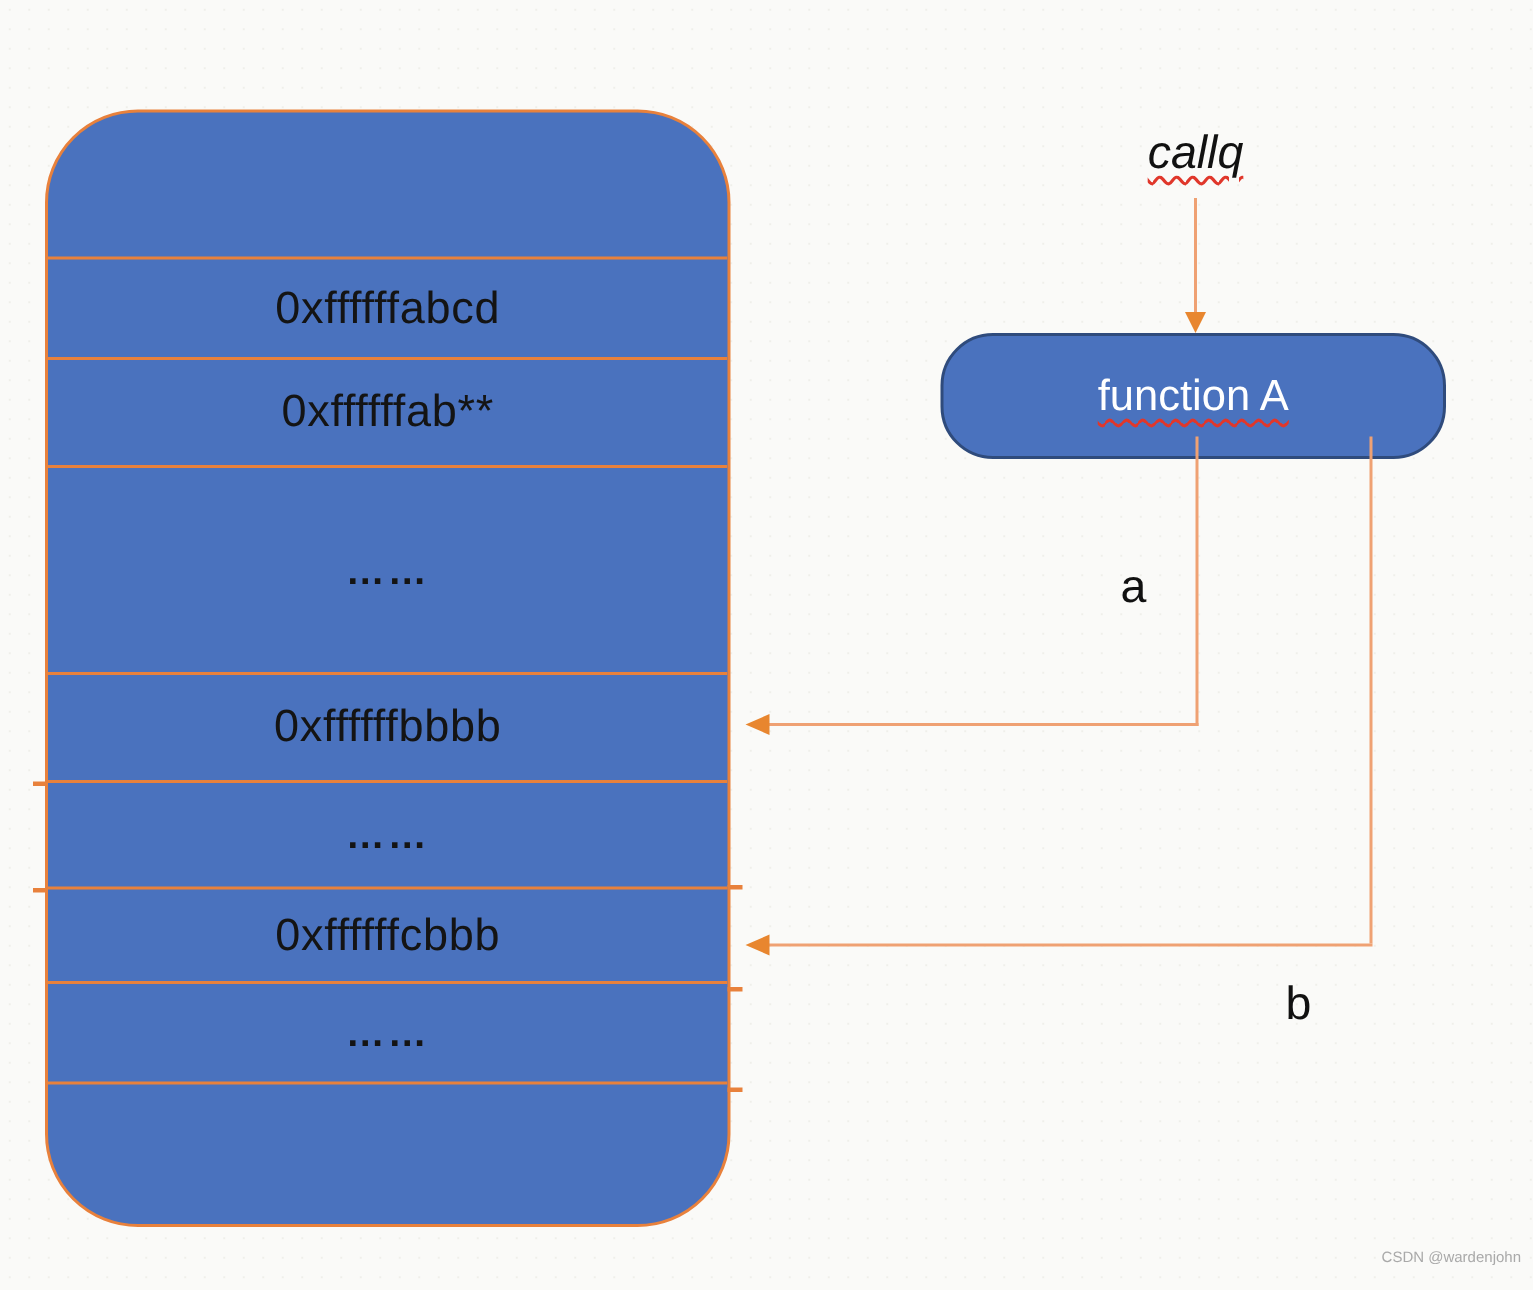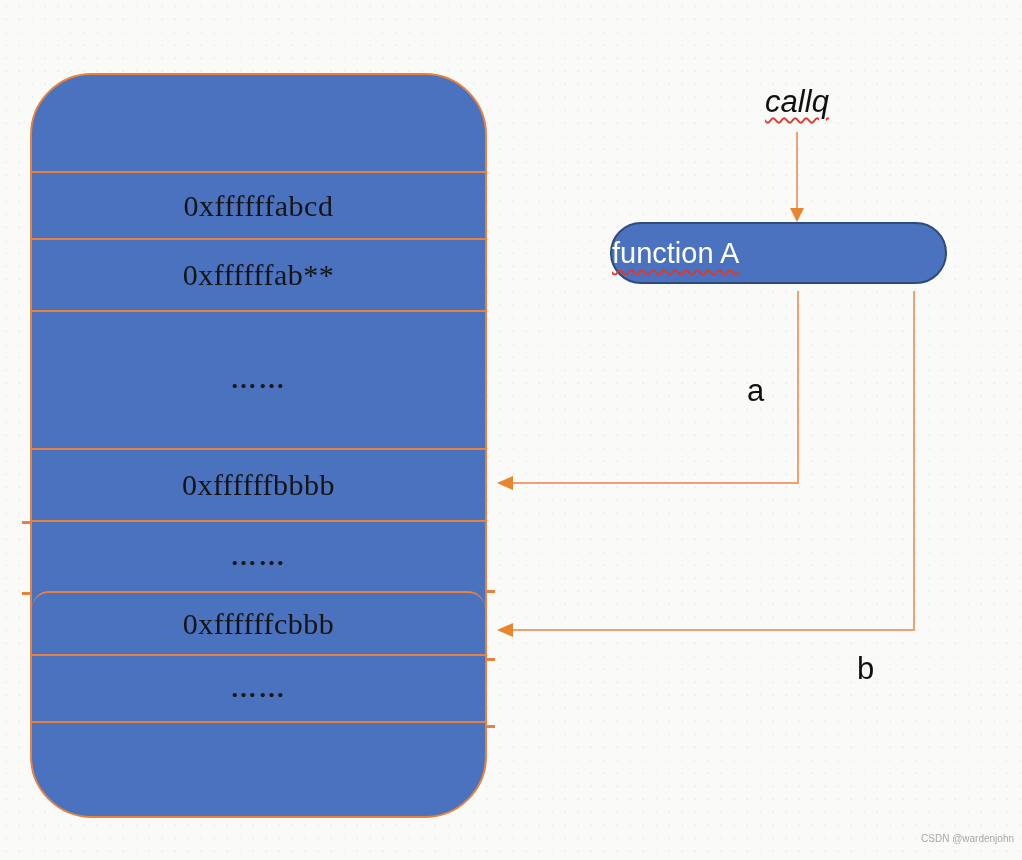--- a/index.html
+++ b/index.html
@@ -27,28 +27,28 @@
     border-radius:62px;
     display:flex;flex-direction:column;
     overflow:hidden;
   }
   .row{
     box-sizing:border-box;
     display:flex;align-items:center;justify-content:center;
     font-size:30px;color:#141414;
     letter-spacing:0.5px;
   }
-  .row + .row{border-top:2.5px solid var(--orange,#e8813c);font-family:Liberation Serif, serif;}
+  .row + .row{border-top:2.5px solid var(--orange,#e8813c);}
   .r0{height:96px;}
   .r1{height:67px;}
   .r2{height:72px;}
   .r3{height:138px;}
   .r4{height:72px;}
   .r5{height:71px;}
-  .r6{height:63px;border-radius:17px;}
+  .r6{height:63px;}
   .r7{height:67px;}
   .r8{height:91px;}
   .dots{font-size:26px;font-weight:bold;letter-spacing:2px;}
 
   
   .tick{
     position:absolute;height:3px;width:10px;
     background:var(--orange,#e8813c);
   }
 
@@ -71,27 +71,27 @@
   }
   .head-left{
     position:absolute;width:0;height:0;
     border-top:7px solid transparent;
     border-bottom:7px solid transparent;
     border-right:16px solid var(--head,#e8862f);
   }
 
   
   .pill{
-    position:absolute;left:610px;top:222px;
-    width:337px;height:62px;
+    position:absolute;left:627px;top:222px;
+    width:337px;height:84px;
     box-sizing:border-box;
     background:var(--blue,#4a72be);
     border:2px solid var(--navy,#2f4b7c);
     border-radius:35px;
-    display:flex;align-items:center;justify-content:flex-start;
+    display:flex;align-items:center;justify-content:center;
   }
   .pill span{
     color:#fff;font-size:29px;
     text-decoration:underline wavy var(--red,#e0372b) 2px;
     text-underline-offset:6px;
   }
 
   
   .edge-label{
     position:absolute;

